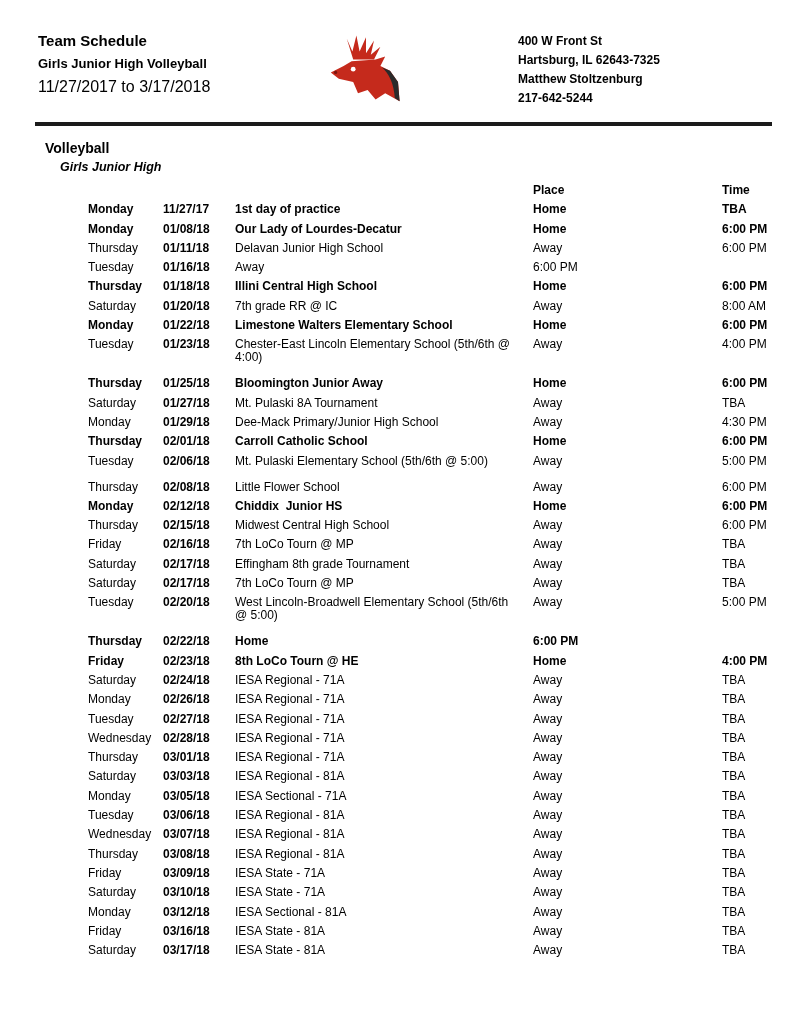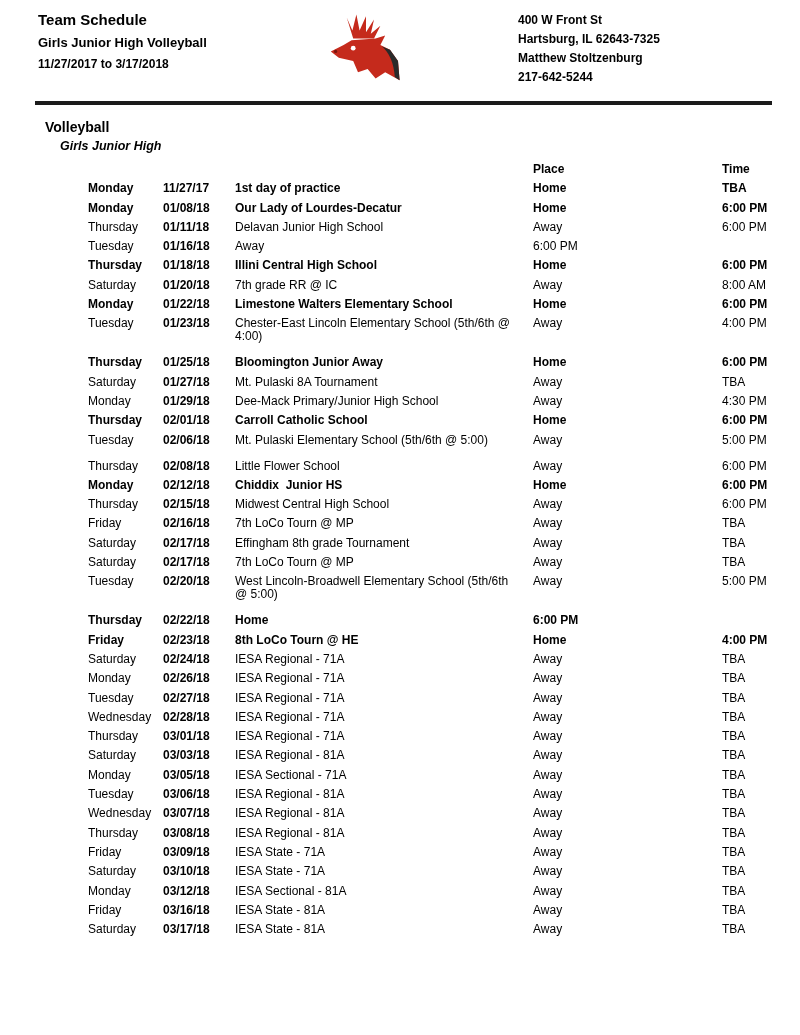--- a/index.html
+++ b/index.html
@@ -3,25 +3,25 @@
 <meta charset="utf-8">
 <style>
   * { margin:0; padding:0; box-sizing:border-box; }
   html,body { background:#ffffff; }
   body {
     width:800px; height:1035px;
     font-family:"Liberation Sans","DejaVu Sans",sans-serif;
     color:#000;
     overflow:hidden;
   }
-  .top { display:flex; align-items:flex-start; padding:9px 30px 0 38px;justify-content:flex-end; }
+  .top { display:flex; align-items:flex-start; padding:30px 30px 0 38px;justify-content:flex-end; }
   .tleft { width:272px; padding-top:2px; }
   .title { font-size:15px; font-weight:700; margin-bottom:7px; }
   .subtitle { font-size:13px; font-weight:700; margin-bottom:7px; }
-  .daterange { font-size:12px; font-weight:700; }
+  .daterange { font-size:16px; font-weight:400; }
   .logo { width:112px; display:flex; justify-content:center; padding-top:2px; }
   .spacer { flex:1; }
   .tright { width:252px; font-size:12px; font-weight:700; line-height:19px; padding-top:2px; }
   .tright .sname { font-size:13px; }
   .rule {
     margin:14px 28px 0 35px;
     height:3px;
     border-top:3.5px solid #1b1b1b;
     border-bottom:1.5px solid #1b1b1b;
   }

